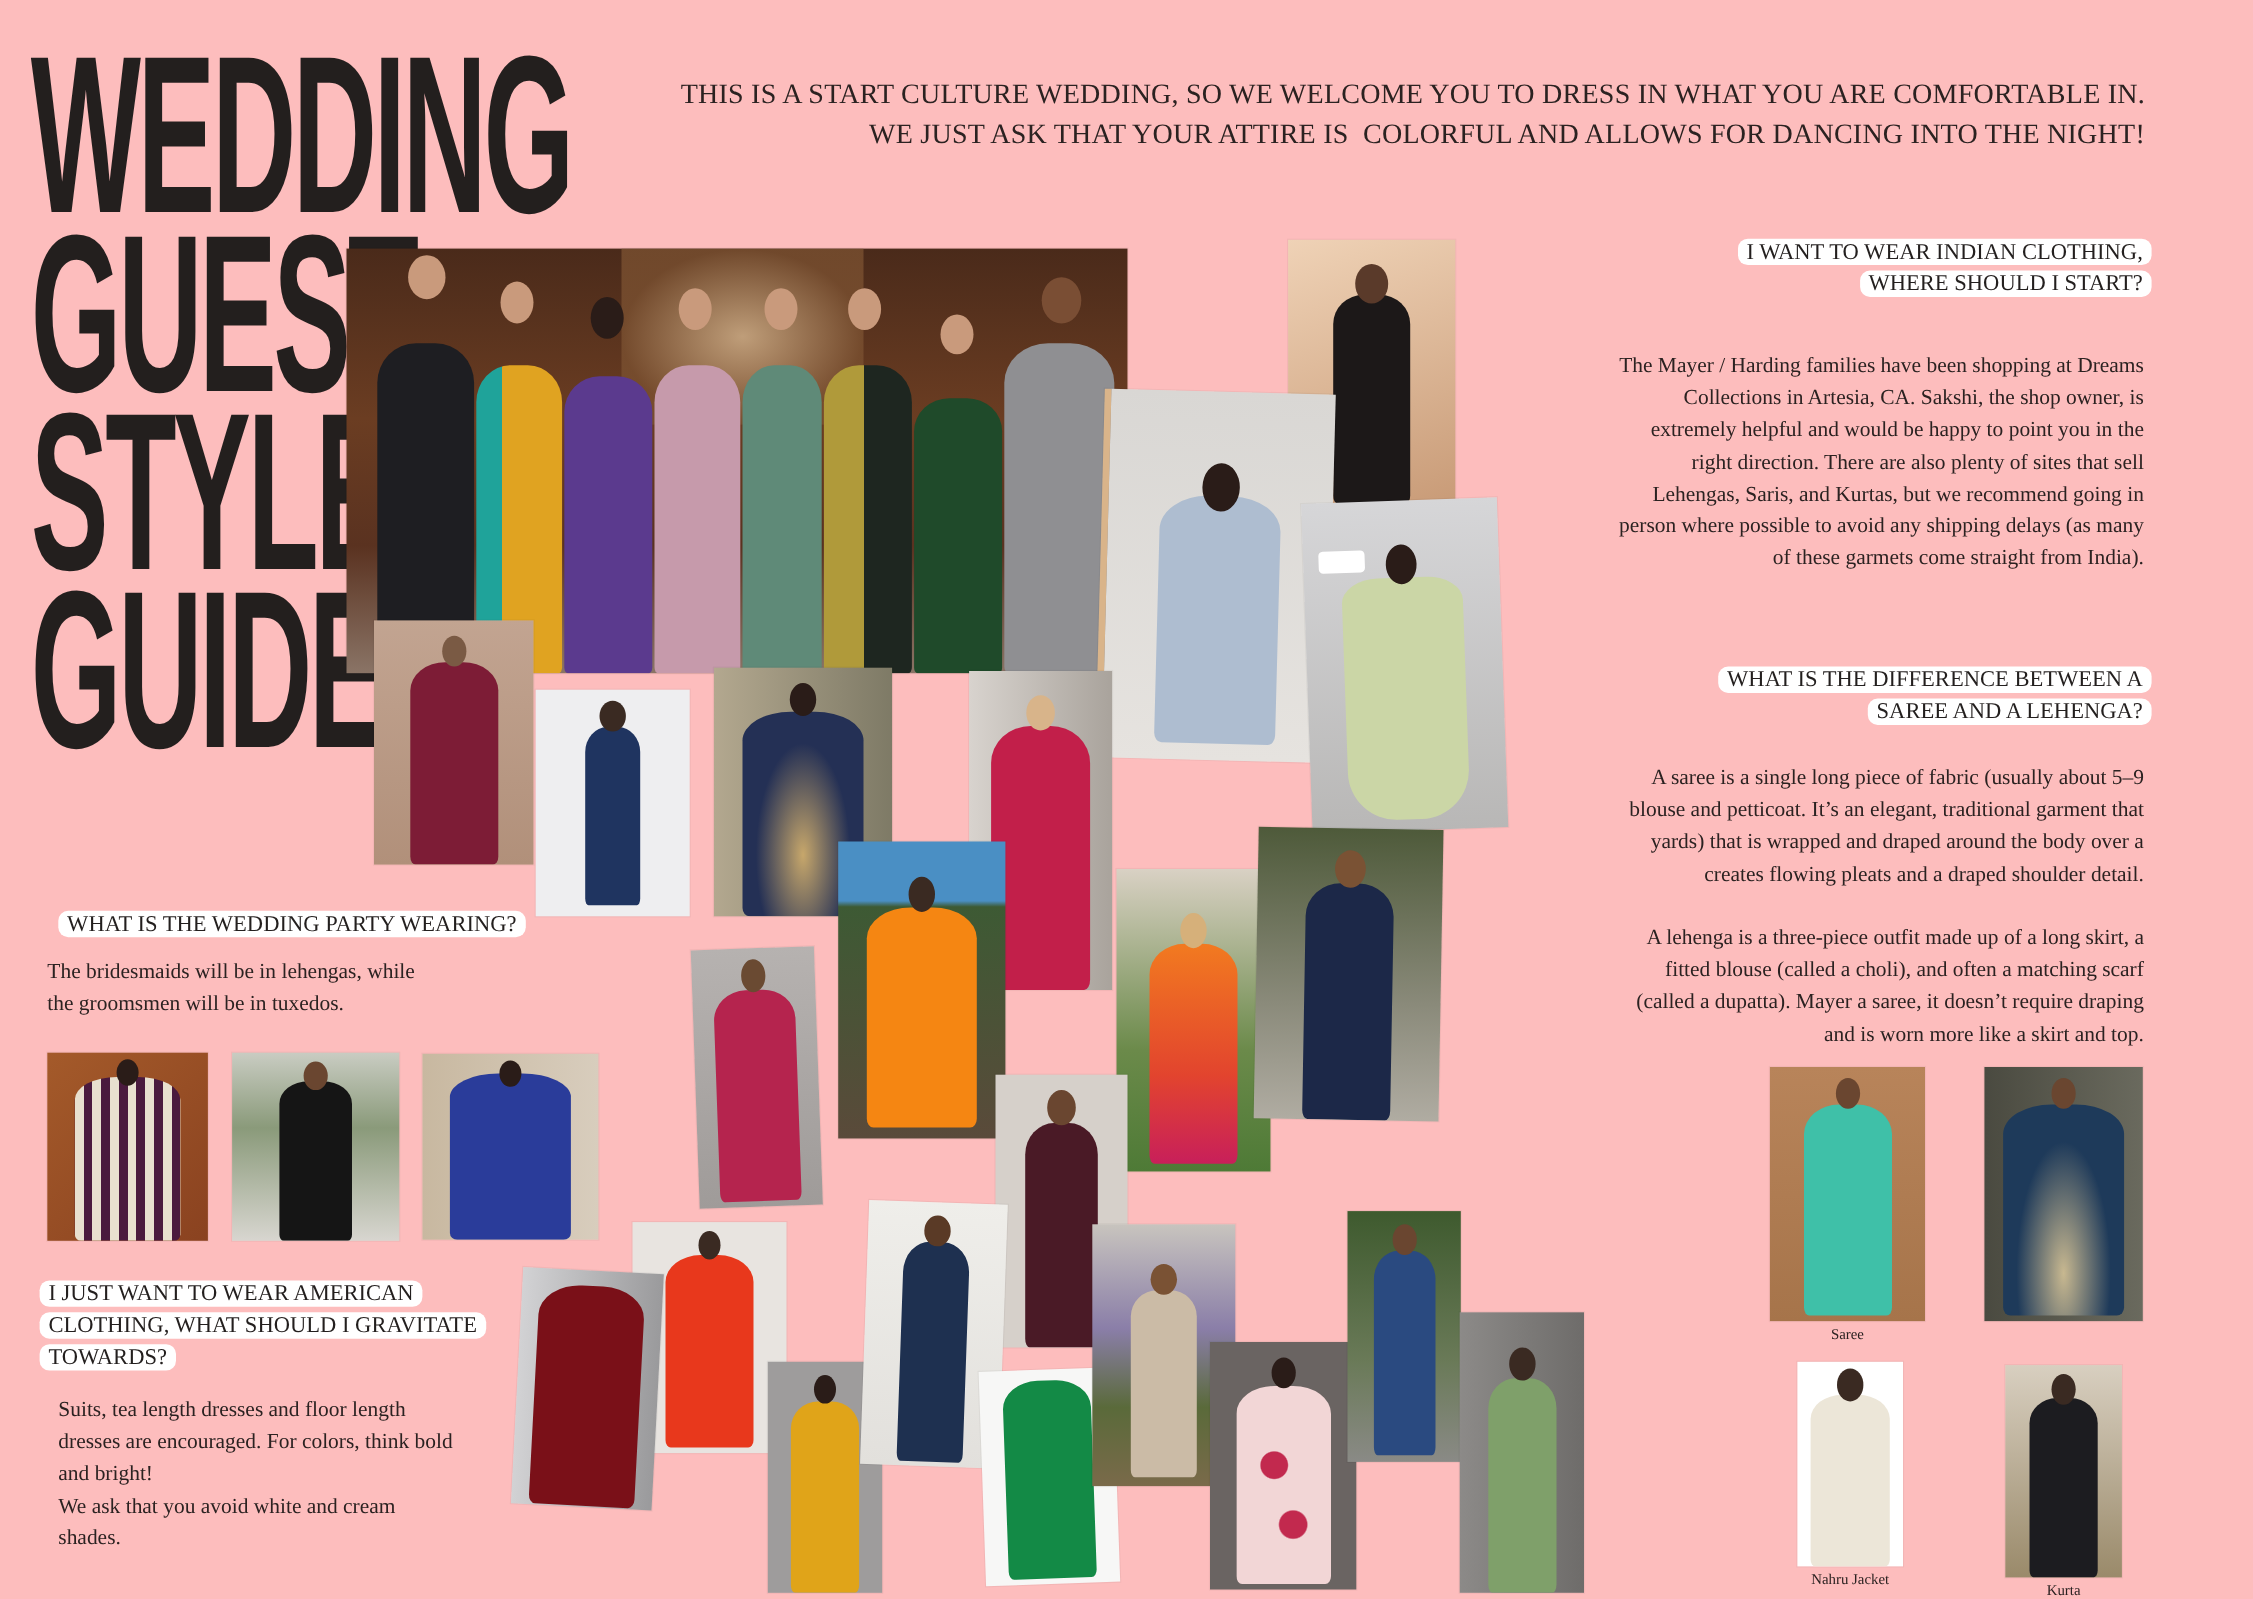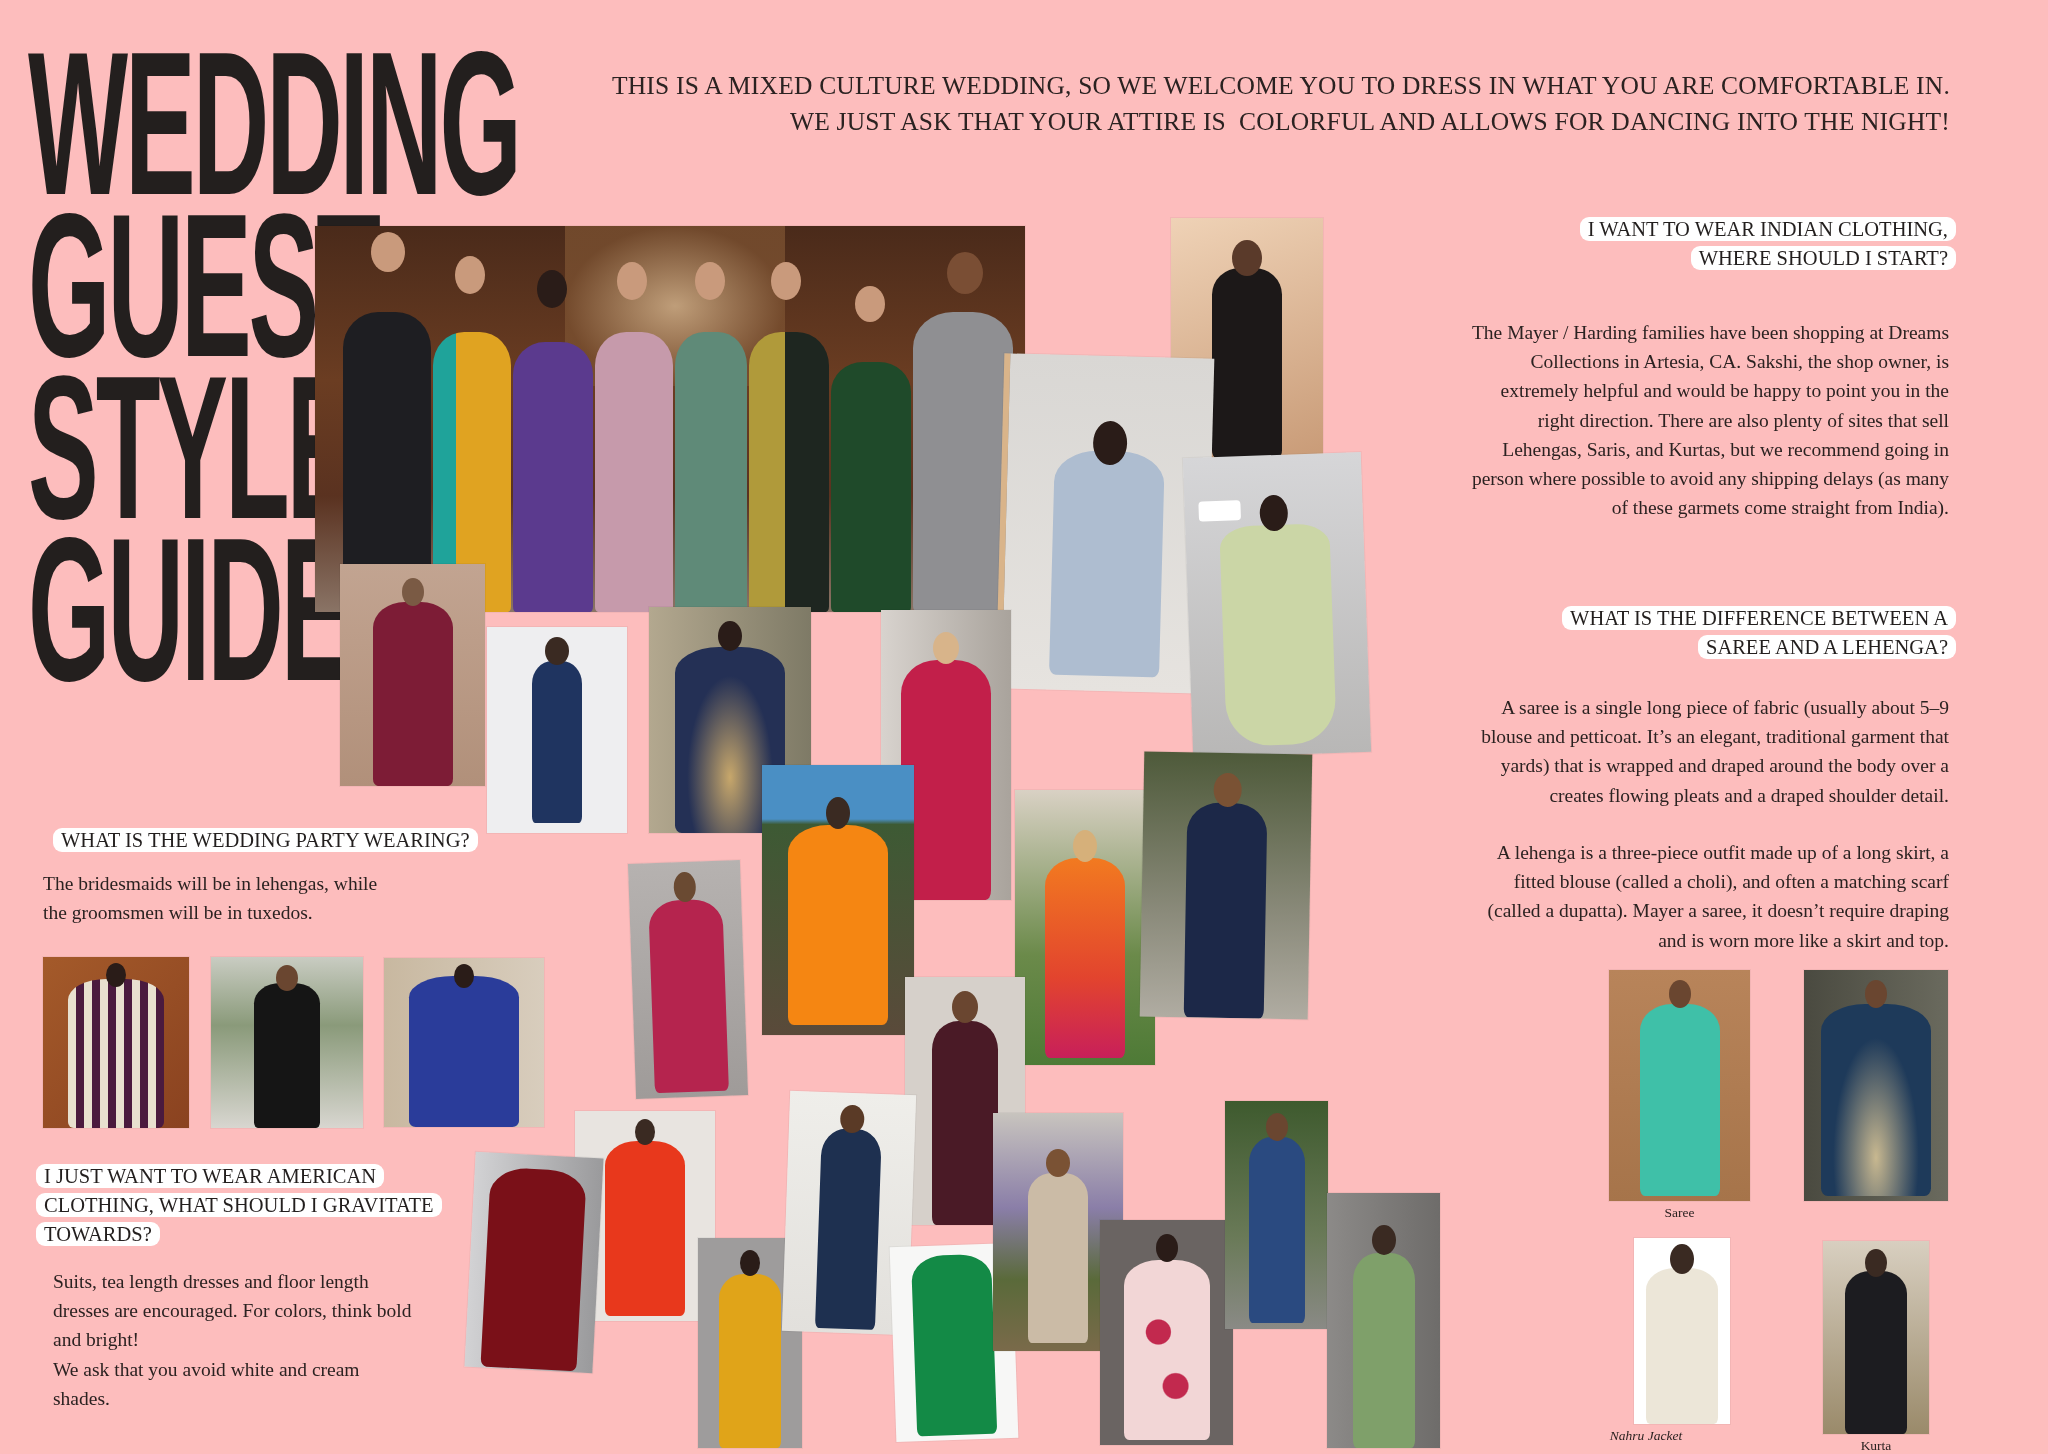--- a/index.html
+++ b/index.html
@@ -85,21 +85,21 @@
 <body>
 
 <div class="title">
   <span class="line">WEDDING</span>
   <span class="line">GUEST</span>
   <span class="line">STYLE</span>
   <span class="line">GUIDE</span>
 </div>
 
 <div class="intro">
-  <span>THIS IS A MIXED CULTURE WEDDING, SO WE WELCOME YOU TO DRESS IN WHAT YOU ARE COMFORTABLE IN.</span>
+  <span>THIS IS A START CULTURE WEDDING, SO WE WELCOME YOU TO DRESS IN WHAT YOU ARE COMFORTABLE IN.</span>
   <span>WE JUST ASK THAT YOUR ATTIRE IS  COLORFUL AND ALLOWS FOR DANCING INTO THE NIGHT!</span>
 </div>
 
 <div class="photo" style="left:315px; top:226px; width:710px; height:386px; background:linear-gradient(180deg,#4a2a1a 0%,#6b3d22 40%,#5a3220 70%,#8a7466 100%);">
   <div style="position:absolute;left:250px;top:0;width:220px;height:160px;background:radial-gradient(ellipse at center,#d8b890 0%,#7a5030 70%);opacity:.8;"></div>
 
   <div class="group-figure" style="left:28px;width:88px;height:300px;background:#1e1e22;"></div>
   <div class="group-head" style="left:56px;top:6px;width:34px;height:40px;"></div>
   <div class="group-figure" style="left:118px;width:78px;height:280px;background:linear-gradient(90deg,#1fa39a 0 30%,#e0a321 30% 100%);"></div>
   <div class="group-head" style="left:140px;top:30px;width:30px;height:38px;"></div>
@@ -295,19 +295,19 @@
 <div class="photo" style="left:1804px; top:970px; width:144px; height:231px; background:linear-gradient(90deg,#4a4a40 0%,#6a6a5e 100%);">
   <div class="fig" style="top:34px;width:110px;height:192px;background:radial-gradient(ellipse at 50% 80%,#c8b890 0%,#1e3a5a 55%);"></div>
   <div class="head" style="top:10px;width:22px;height:28px;background:#6a4630;"></div>
 </div>
 <div class="caption" style="left:1804px; top:1205px; width:144px;margin-top:45px;">Lehenga</div>
 
 <div class="photo" style="left:1634px; top:1238px; width:96px; height:186px; background:#ffffff;">
   <div class="fig" style="top:30px;width:72px;height:156px;background:#ece6d8;"></div>
   <div class="head" style="top:6px;width:24px;height:30px;background:#3a2a22;"></div>
 </div>
-<div class="caption" style="left:1564px; top:1428px; width:164px;font-style:italic;">Nahru Jacket</div>
+<div class="caption" style="left:1600px; top:1428px; width:164px;">Nahru Jacket</div>
 
 <div class="photo" style="left:1823px; top:1241px; width:106px; height:193px; background:linear-gradient(180deg,#d8cfc0 0%,#9a8a6a 100%);">
   <div class="fig" style="top:30px;width:62px;height:163px;background:#1c1c20;"></div>
   <div class="head" style="top:8px;width:22px;height:28px;background:#3a2a22;"></div>
 </div>
 <div class="caption" style="left:1823px; top:1438px; width:106px;">Kurta</div>
 
 </body></html>

